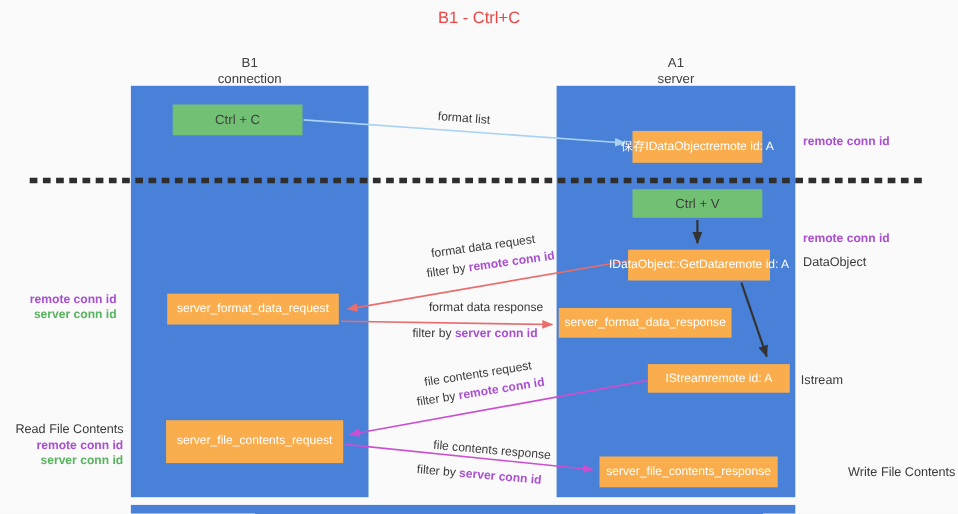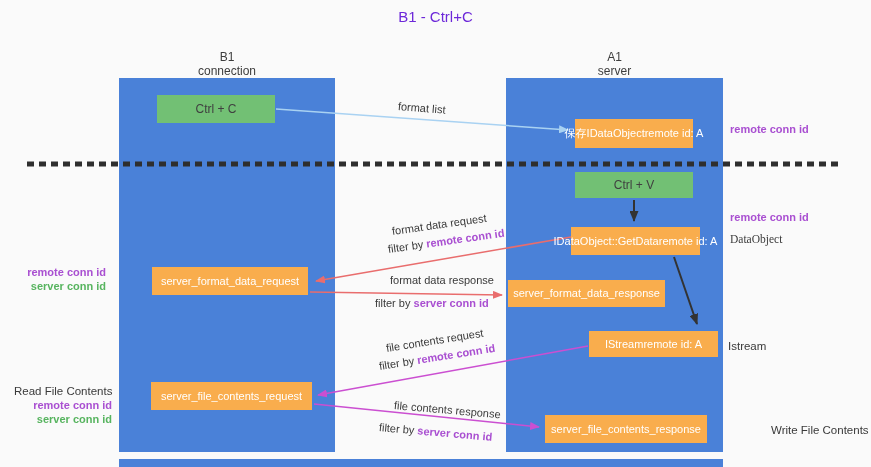--- a/index.html
+++ b/index.html
@@ -1,19 +1,19 @@
 <!DOCTYPE html>
 <html><head>
 <meta charset="utf-8">
 <style>
   html,body{margin:0;padding:0;}
   body{background:#e9e9e9;font-family:"Liberation Sans","DejaVu Sans",sans-serif;}
   #stage{position:relative;width:871px;height:467px;background:#fafafa;overflow:hidden;margin:0 auto;}
   .abs{position:absolute;}
-  .title{left:0;right:0;top:7px;text-align:center;color:#6d28d9;font-size:15px;line-height:19px;}
+  .title{left:0;right:0;top:7px;text-align:center;color:#ef4444;font-size:15px;line-height:19px;}
   .lane-header{text-align:center;color:#3d3d3d;font-size:12px;line-height:14px;}
   .lane{background:#4a81d8;}
   .node{background:#f9ad4d;color:#fff;display:flex;align-items:center;justify-content:center;text-align:center;font-size:11px;line-height:13px;white-space:nowrap;}
   .key{background:#72c074;color:#404040;display:flex;align-items:center;justify-content:center;font-size:12px;}
   .edge-label{color:#3a3a3a;font-size:11px;white-space:nowrap;transform-origin:left center;}
   .k-purple{color:#a94fd1;font-weight:bold;}
   .k-green{color:#57b45f;font-weight:bold;}
   .side{font-size:11px;white-space:nowrap;}
   .side.dark{color:#3a3a3a;font-size:11.5px;}
   svg.overlay{position:absolute;left:0;top:0;pointer-events:none;}
@@ -90,21 +90,21 @@
 
   <div class="abs node z3" style="left:508px;top:280px;width:157px;height:27px;">
     <span>server_format_data_response</span>
   </div>
 
   <div class="abs node z3" style="left:589px;top:331px;width:129px;height:26px;">
     <span>IStream</span>
     <span>remote id: A</span>
   </div>
 
-  <div class="abs node z3" style="left:151px;top:382px;width:161px;height:28px;">
+  <div class="abs node z3" style="left:151px;top:382px;width:161px;height:39px;">
     <span>server_file_contents_request</span>
   </div>
 
   <div class="abs node z3" style="left:545px;top:415px;width:162px;height:28px;">
     <span>server_file_contents_response</span>
   </div>
 
   <div class="abs edge-label z3" style="left:398px;top:100px;transform:rotate(4.5deg);">format list</div>
 
   <div class="abs edge-label z3" style="left:392px;top:225px;transform:rotate(-8deg);">format data request</div>
@@ -136,17 +136,17 @@
     <div class="side k-green">server conn id</div>
   </div>
   <div class="abs z3" style="left:14px;top:384px;width:98px;text-align:right;line-height:14px;">
     <div class="side dark">Read File Contents</div>
     <div class="side k-purple">remote conn id</div>
     <div class="side k-green">server conn id</div>
   </div>
 
   <div class="abs side k-purple z3" style="left:730px;top:123px;">remote conn id</div>
   <div class="abs side k-purple z3" style="left:730px;top:211px;">remote conn id</div>
-  <div class="abs side dark z3" style="left:730px;top:233px;font-family:Liberation Serif, serif;">DataObject</div>
+  <div class="abs side dark z3" style="left:730px;top:233px;">DataObject</div>
   <div class="abs side dark z3" style="left:728px;top:340px;">Istream</div>
   <div class="abs side dark z3" style="left:771px;top:424px;">Write File Contents</div>
 
 </div>
 
 </body></html>

